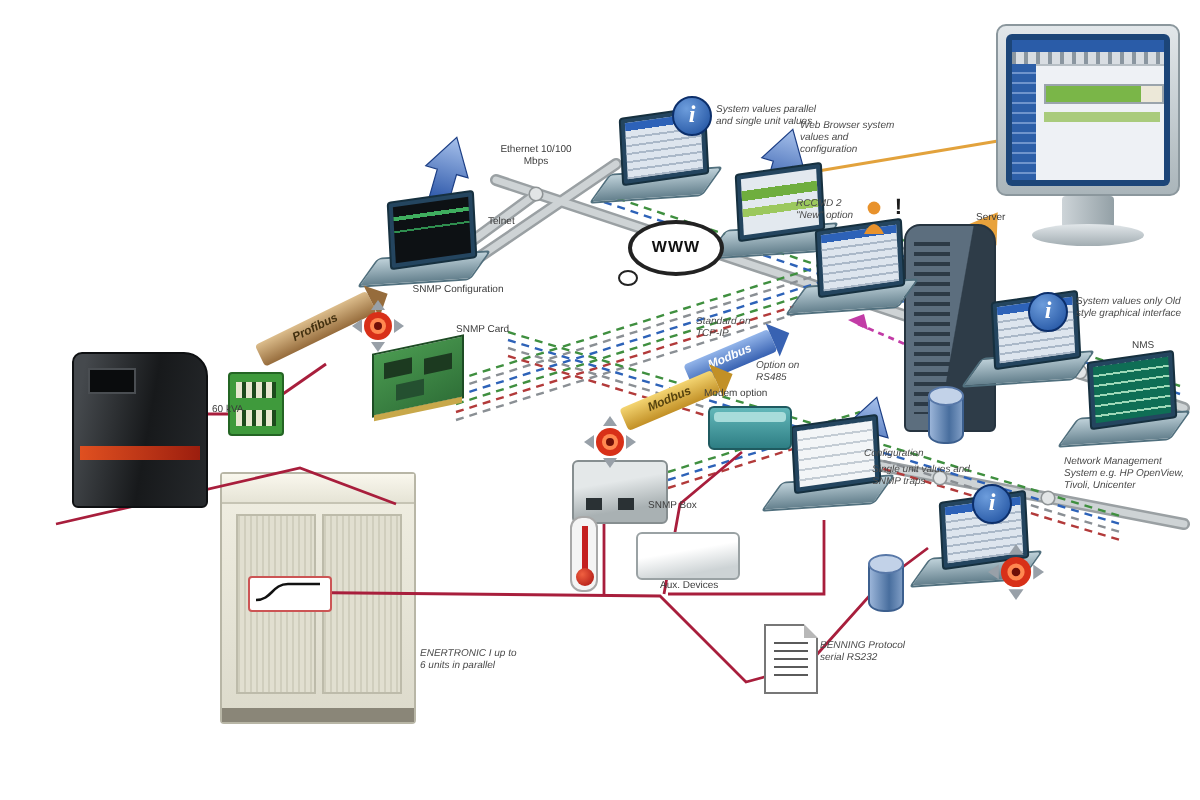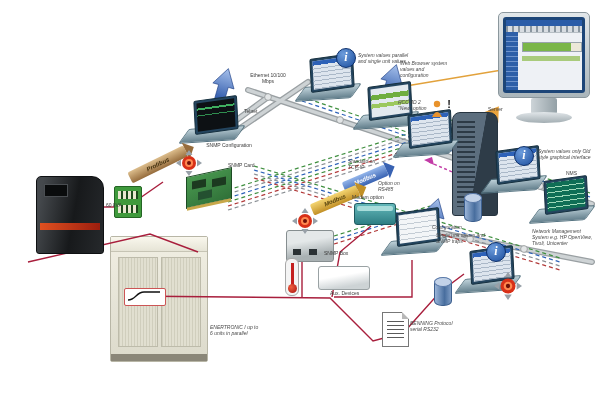--- a/index.html
+++ b/index.html
@@ -310,20 +310,21 @@
   <div class="arrow3d a-profibus">
     <span>Profibus</span>
   </div>
   <div class="arrow3d a-modbusb">
     <span>Modbus</span>
   </div>
   <div class="arrow3d a-modbusy">
     <span>Modbus</span>
   </div>
 
+  <div class="www">WWW</div>
   <div class="info" style="left:336px;top:48px;"><span>i</span></div>
   <div class="info" style="left:514px;top:146px;"><span>i</span></div>
   <div class="info" style="left:486px;top:242px;"><span>i</span></div>
 
   <div class="glow" style="left:176px;top:150px;">
     <svg viewBox="0 0 26 26" width="26" height="26">
         <g fill="#98a0a8">
           <polygon points="13,0 16.5,5 9.5,5"></polygon>
           <polygon points="13,26 16.5,21 9.5,21"></polygon>
           <polygon points="0,13 5,9.5 5,16.5"></polygon>

